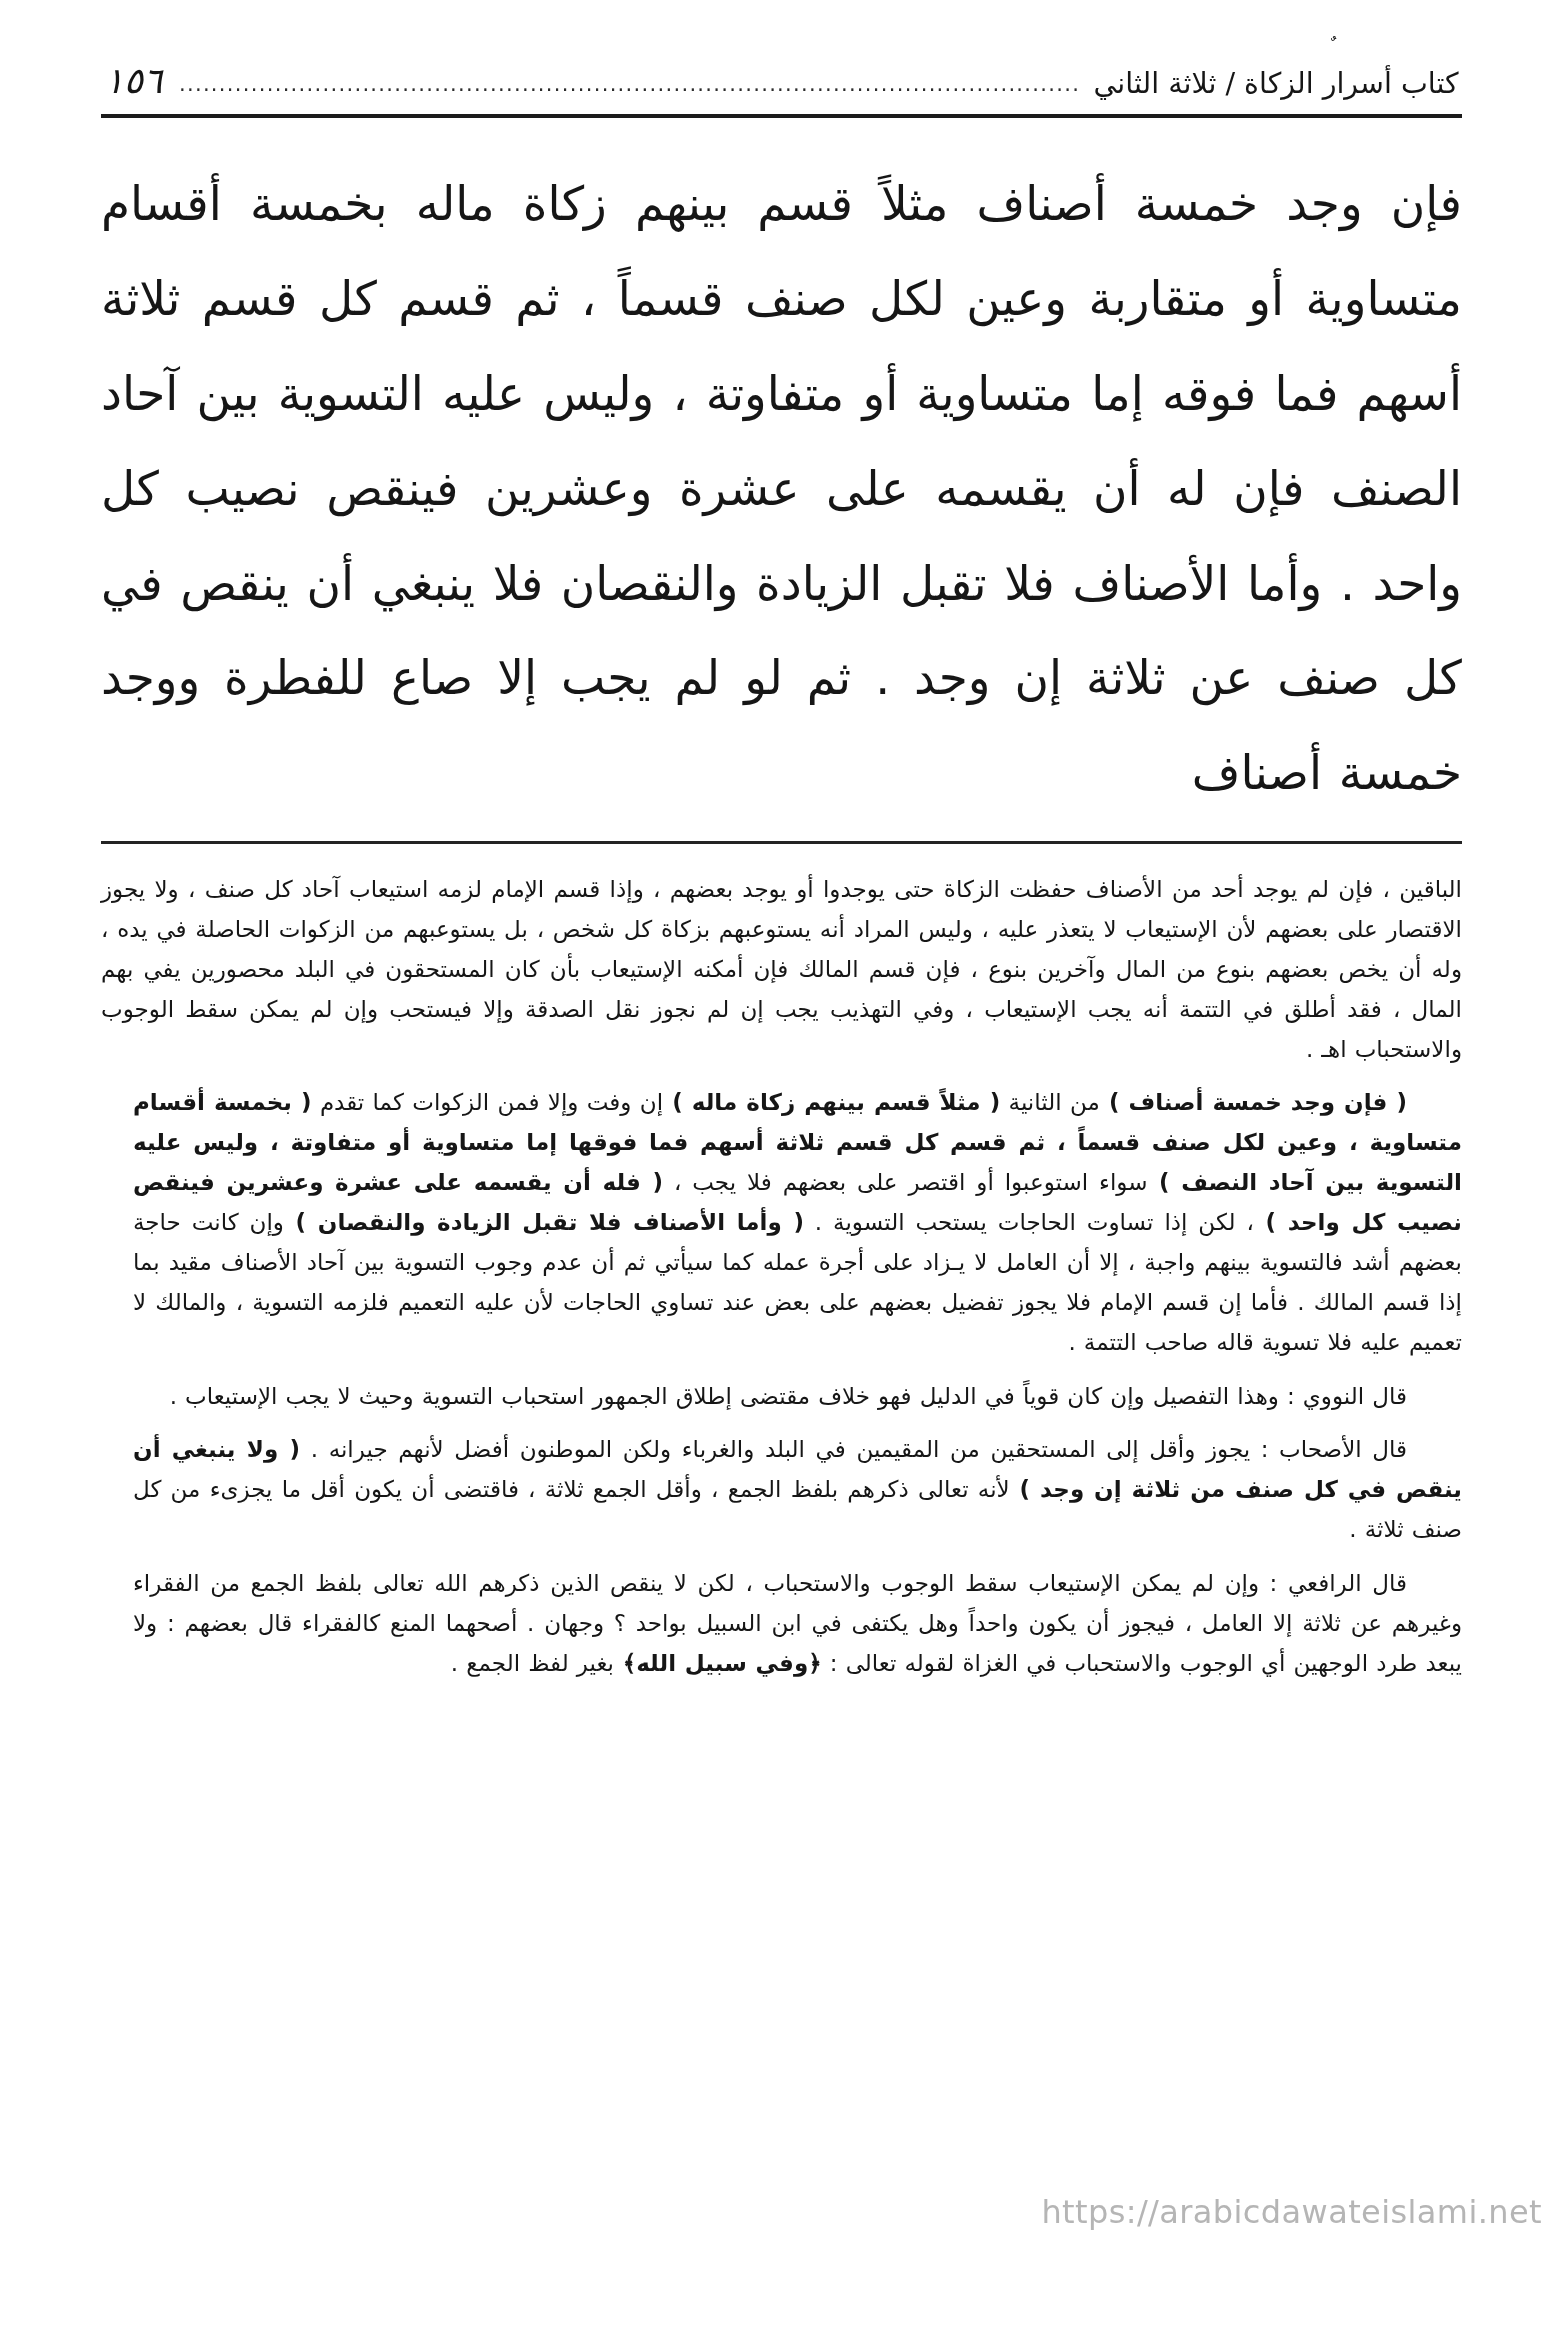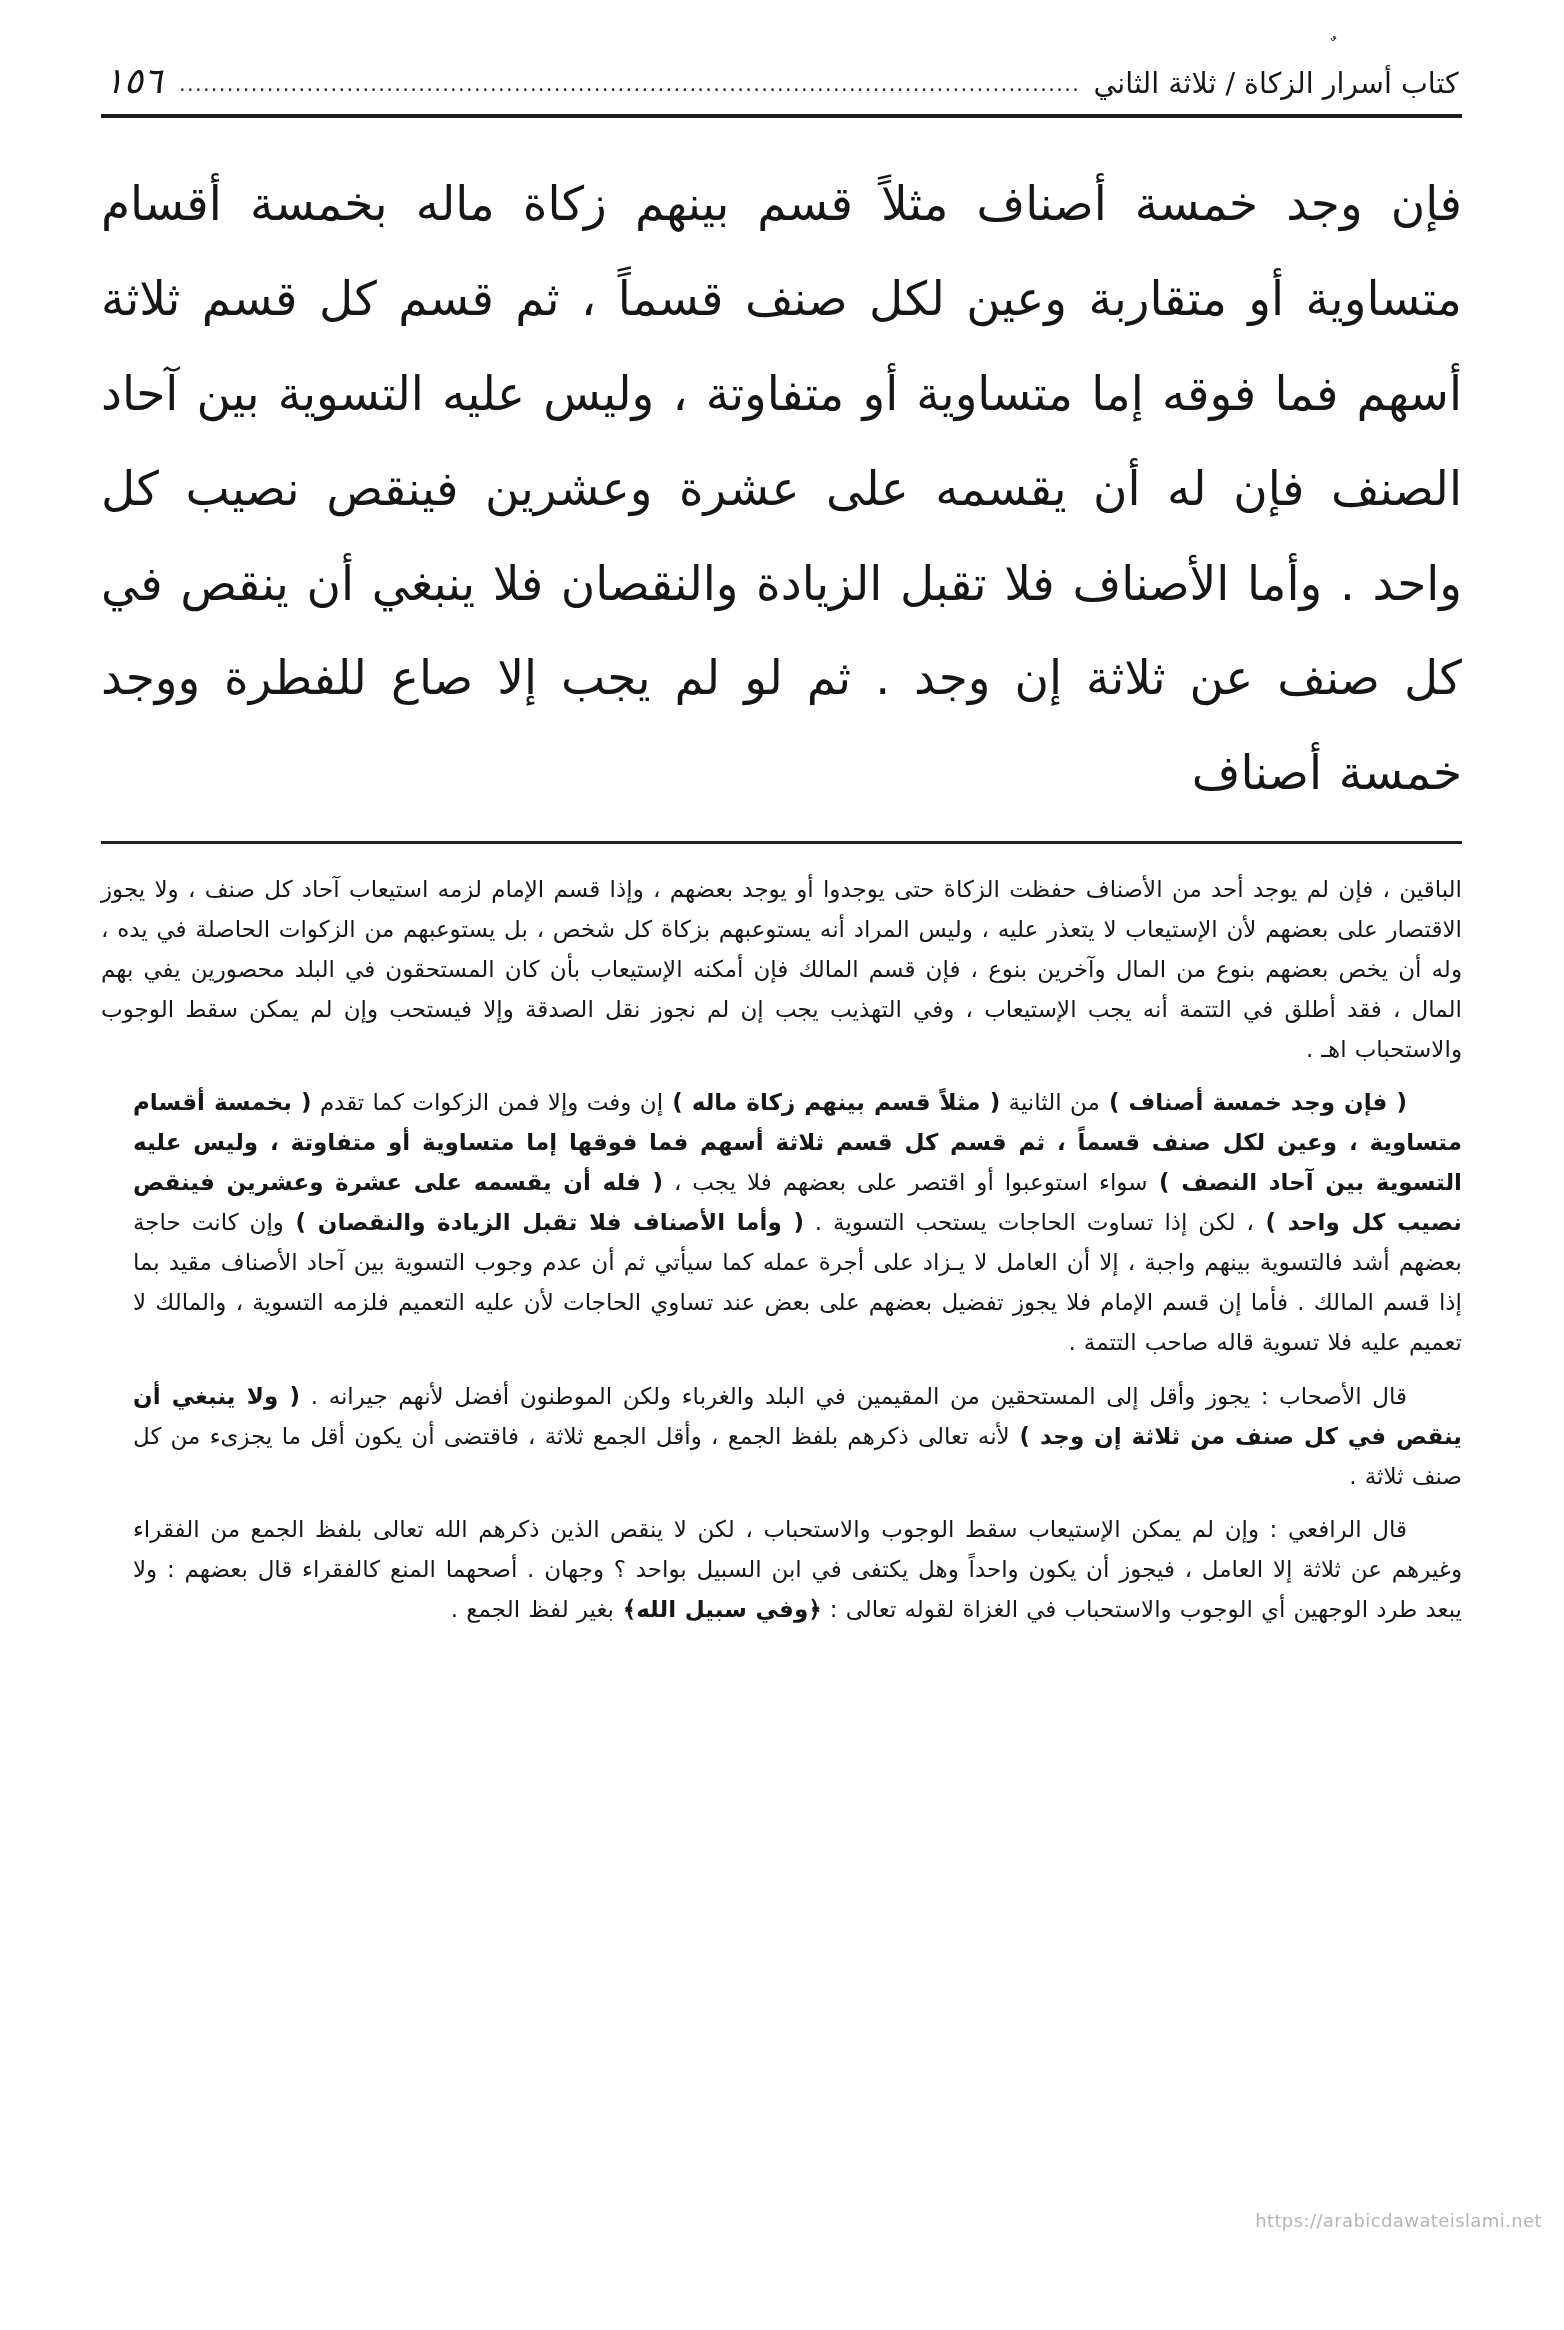--- a/index.html
+++ b/index.html
@@ -40,21 +40,21 @@
   .commentary{
     font-size:23px;line-height:1.74;
     text-align:justify;word-spacing:0.8px;
   }
   .commentary p{margin:0 0 13.4px 0;}
   .commentary p.indent{text-indent:55px;margin-left:32px;}
   .commentary .b{font-weight:bold;}
   
   .watermark{
     position:absolute;right:22px;bottom:99px;
-    direction:ltr;font-size:18px;color:#b5b5b5;
+    direction:ltr;font-size:32px;color:#b5b5b5;
     letter-spacing:0.4px;
   }
 </style>
 </head>
 <body>
 
 <div class="page">
 
   <header class="hdr">
     <span class="title">كتاب أسرار الزكاة / ثلاثة الثاني</span>
@@ -65,20 +65,21 @@
 
   <div class="hrule"></div>
 
   <section class="matn">فإن وجد خمسة أصناف مثلاً قسم بينهم زكاة ماله بخمسة أقسام متساوية أو متقاربة وعين لكل صنف قسماً ، ثم قسم كل قسم ثلاثة أسهم فما فوقه إما متساوية أو متفاوتة ، وليس عليه التسوية بين آحاد الصنف فإن له أن يقسمه على عشرة وعشرين فينقص نصيب كل واحد . وأما الأصناف فلا تقبل الزيادة والنقصان فلا ينبغي أن ينقص في كل صنف عن ثلاثة إن وجد . ثم لو لم يجب إلا صاع للفطرة ووجد خمسة أصناف</section>
 
   <div class="sep"></div>
 
   <section class="commentary">
       <p><span>الباقين ، فإن لم يوجد أحد من الأصناف حفظت الزكاة حتى يوجدوا أو يوجد بعضهم ، وإذا قسم الإمام لزمه استيعاب آحاد كل صنف ، ولا يجوز الاقتصار على بعضهم لأن الإستيعاب لا يتعذر عليه ، وليس المراد أنه يستوعبهم بزكاة كل شخص ، بل يستوعبهم من الزكوات الحاصلة في يده ، وله أن يخص بعضهم بنوع من المال وآخرين بنوع ، فإن قسم المالك فإن أمكنه الإستيعاب بأن كان المستحقون في البلد محصورين يفي بهم المال ، فقد أطلق في التتمة أنه يجب الإستيعاب ، وفي التهذيب يجب إن لم نجوز نقل الصدقة وإلا فيستحب وإن لم يمكن سقط الوجوب والاستحباب اهـ .</span></p>
       <p class="indent"><span class="b">( فإن وجد خمسة أصناف ) </span><span>من الثانية </span><span class="b">( مثلاً قسم بينهم زكاة ماله ) </span><span>إن وفت وإلا فمن الزكوات كما تقدم </span><span class="b">( بخمسة أقسام متساوية ، وعين لكل صنف قسماً ، ثم قسم كل قسم ثلاثة أسهم فما فوقها إما متساوية أو متفاوتة ، وليس عليه التسوية بين آحاد النصف ) </span><span>سواء استوعبوا أو اقتصر على بعضهم فلا يجب ، </span><span class="b">( فله أن يقسمه على عشرة وعشرين فينقص نصيب كل واحد ) </span><span>، لكن إذا تساوت الحاجات يستحب التسوية . </span><span class="b">( وأما الأصناف فلا تقبل الزيادة والنقصان ) </span><span>وإن كانت حاجة بعضهم أشد فالتسوية بينهم واجبة ، إلا أن العامل لا يـزاد على أجرة عمله كما سيأتي ثم أن عدم وجوب التسوية بين آحاد الأصناف مقيد بما إذا قسم المالك . فأما إن قسم الإمام فلا يجوز تفضيل بعضهم على بعض عند تساوي الحاجات لأن عليه التعميم فلزمه التسوية ، والمالك لا تعميم عليه فلا تسوية قاله صاحب التتمة .</span></p>
+      <p class="indent"><span>قال النووي : وهذا التفصيل وإن كان قوياً في الدليل فهو خلاف مقتضى إطلاق الجمهور استحباب التسوية وحيث لا يجب الإستيعاب .</span></p>
       <p class="indent"><span>قال الأصحاب : يجوز وأقل إلى المستحقين من المقيمين في البلد والغرباء ولكن الموطنون أفضل لأنهم جيرانه . </span><span class="b">( ولا ينبغي أن ينقص في كل صنف من ثلاثة إن وجد ) </span><span>لأنه تعالى ذكرهم بلفظ الجمع ، وأقل الجمع ثلاثة ، فاقتضى أن يكون أقل ما يجزىء من كل صنف ثلاثة .</span></p>
       <p class="indent"><span>قال الرافعي : وإن لم يمكن الإستيعاب سقط الوجوب والاستحباب ، لكن لا ينقص الذين ذكرهم الله تعالى بلفظ الجمع من الفقراء وغيرهم عن ثلاثة إلا العامل ، فيجوز أن يكون واحداً وهل يكتفى في ابن السبيل بواحد ؟ وجهان . أصحهما المنع كالفقراء قال بعضهم : ولا يبعد طرد الوجهين أي الوجوب والاستحباب في الغزاة لقوله تعالى : </span><span class="b">﴿وفي سبيل الله﴾ </span><span>بغير لفظ الجمع .</span></p>
     </section>
 
   <div class="watermark">https://arabicdawateislami.net</div>
 
 </div>
 
 
 </body></html>

